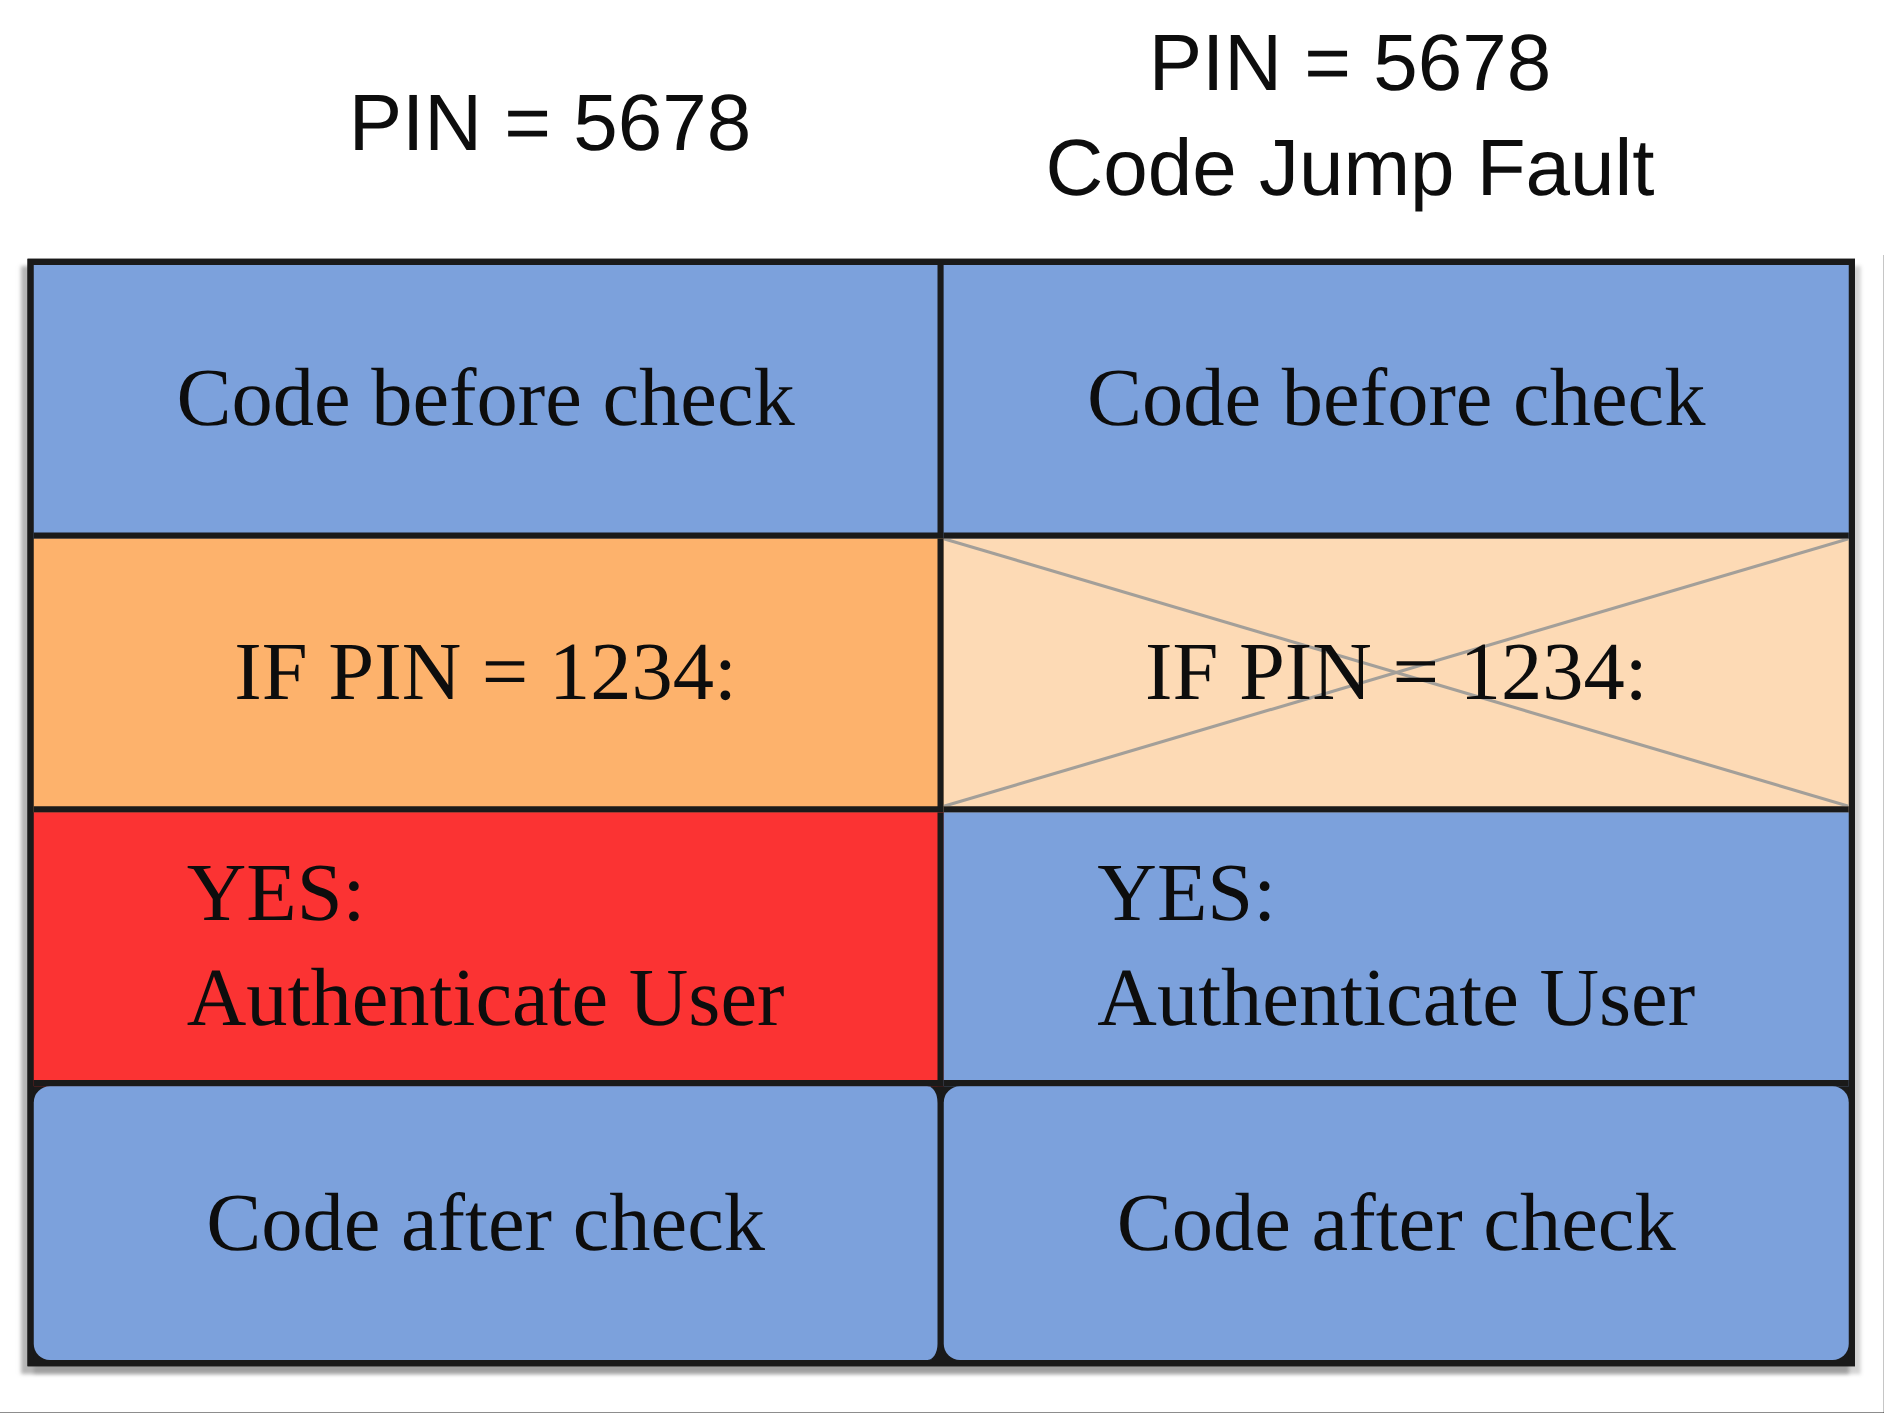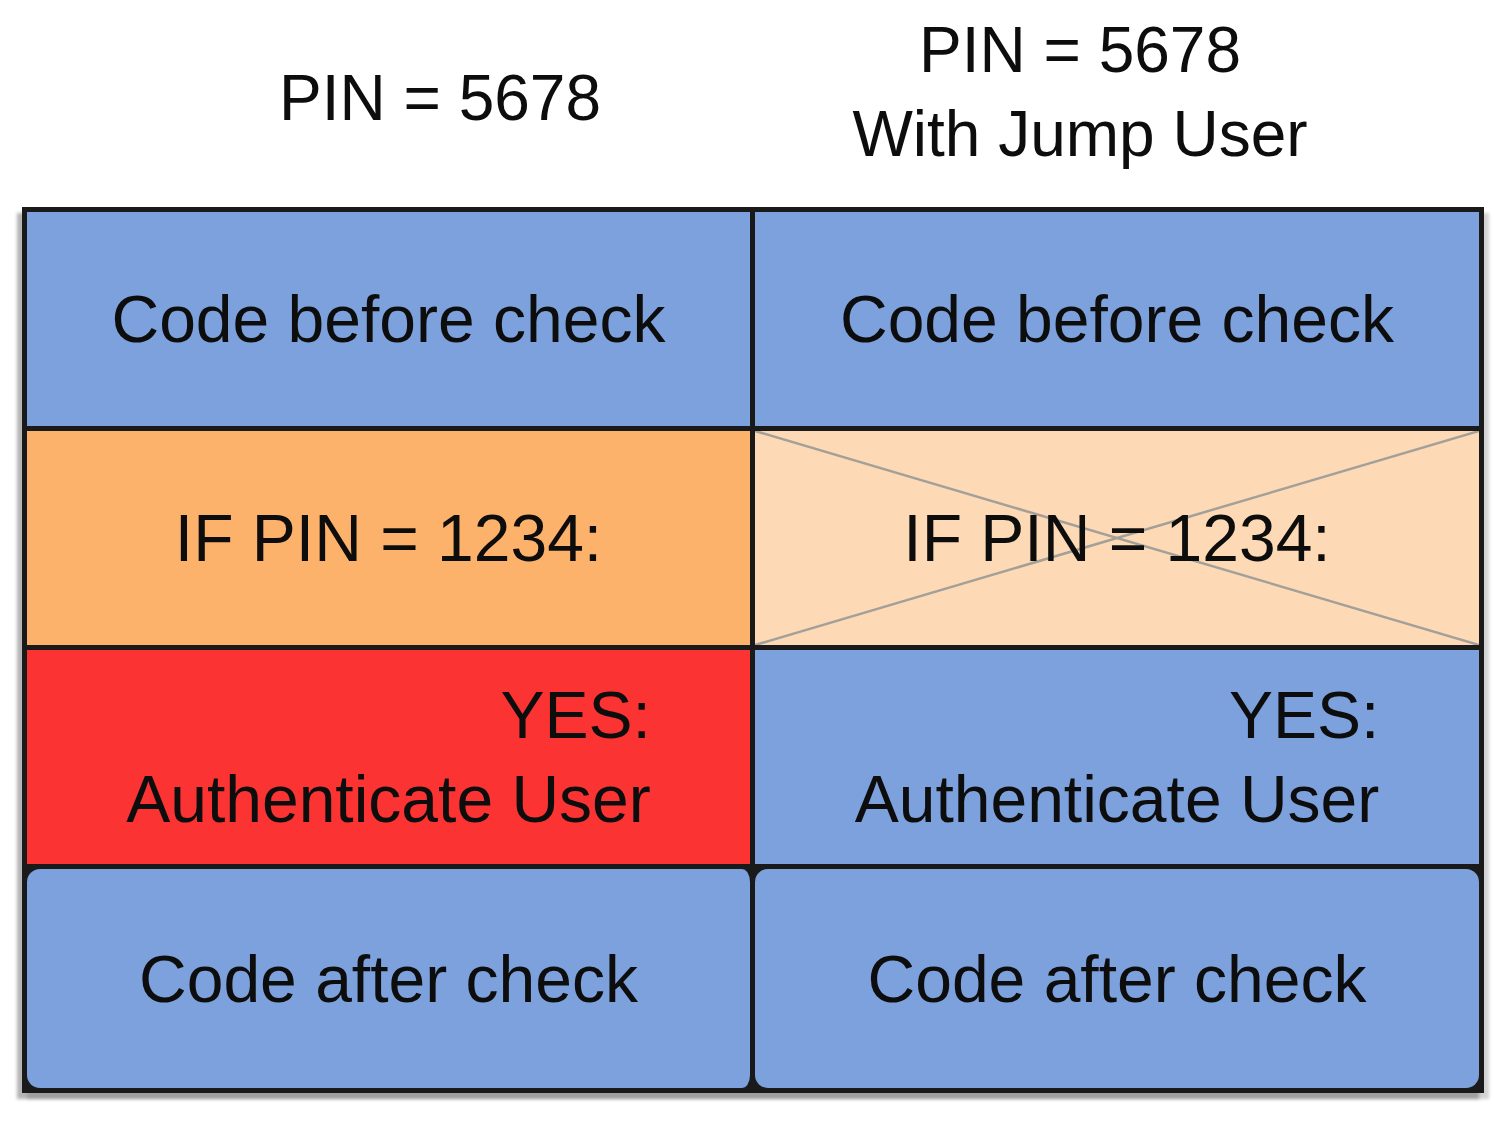--- a/index.html
+++ b/index.html
@@ -51,22 +51,23 @@
     overflow: hidden;
   }
   .cell.col-left { border-right: 5px solid var(--c-border, #1a1a1a); }
   .cell.row-last { border-bottom: none; border-radius: 13px; }
 
   .cell-text {
     position: relative;
     z-index: 2;
     font-size: 66px;
     line-height: 84px;
-    text-align: right;
+    text-align: left;
     white-space: pre-line;
+    font-family: Liberation Serif, serif;
   }
 
   .cross-overlay {
     position: absolute;
     inset: 0;
     width: 100%;
     height: 100%;
     z-index: 1;
   }
   .cross-overlay line {
@@ -74,21 +75,21 @@
     stroke-width: 2.5;
   }
 </style>
 </head>
 <body>
 
 <div class="title title-left">PIN = 5678</div>
 
 <div class="title title-right">
   <div>PIN = 5678</div>
-  <div>With Jump User</div>
+  <div>Code Jump Fault</div>
 </div>
 
 <div class="flow-table">
 
   <div class="cell col-left" style="background: rgb(124, 161, 220);">
     <span class="cell-text">Code before check</span>
   </div>
   <div class="cell" style="background: rgb(124, 161, 220);">
     <span class="cell-text">Code before check</span>
   </div>

